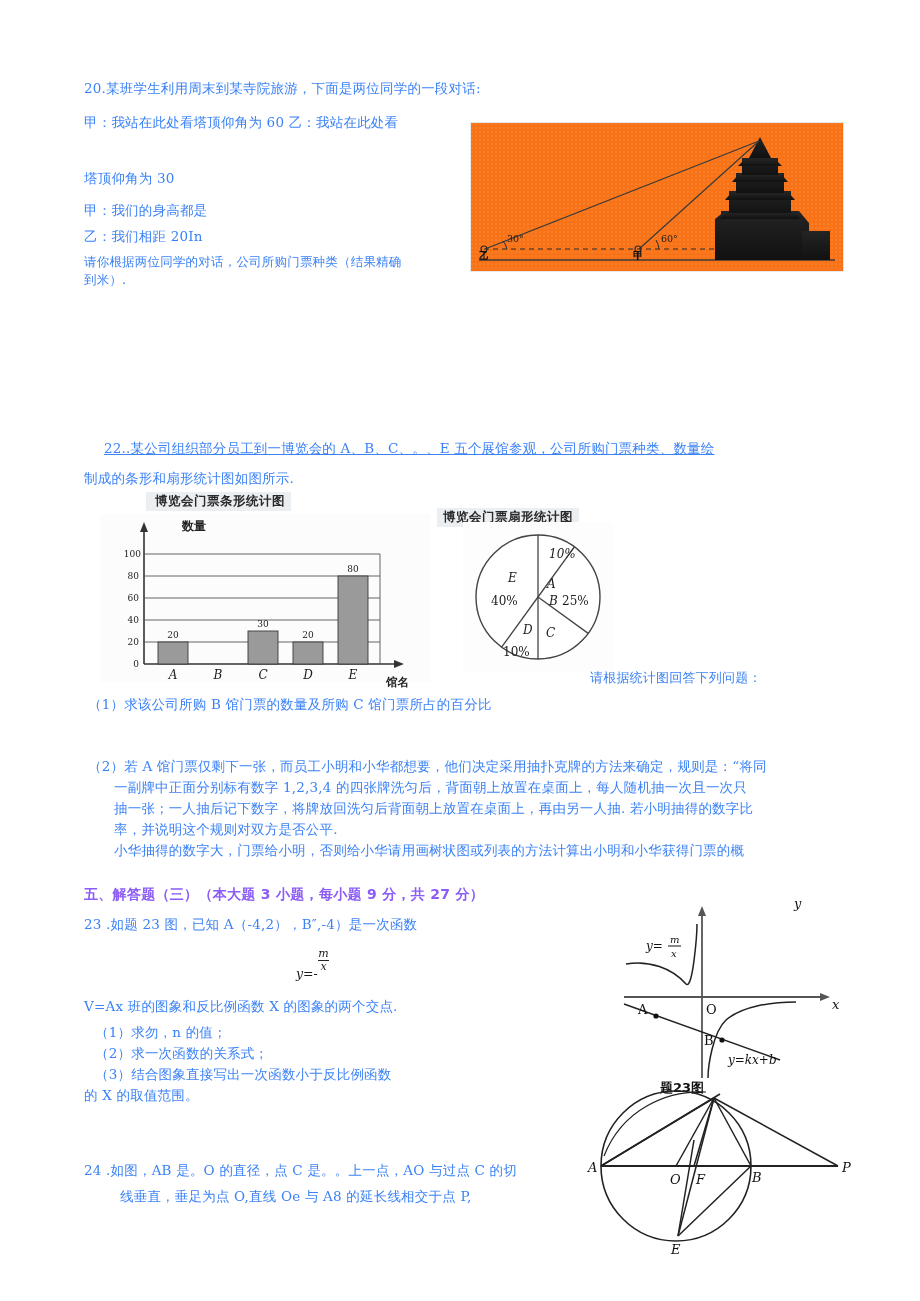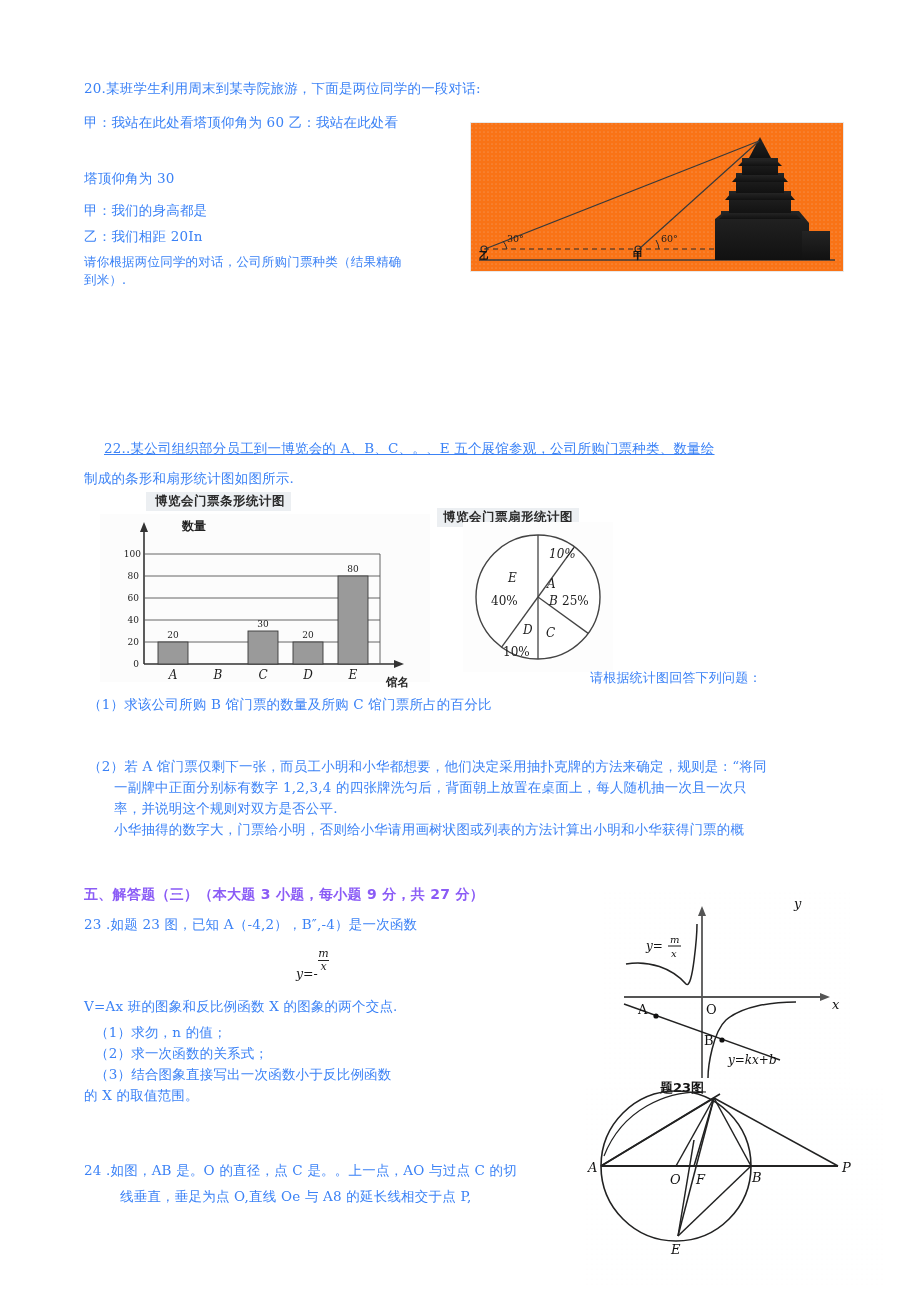--- a/index.html
+++ b/index.html
@@ -283,20 +283,21 @@
         </svg>
       </div>
     </div>
   </div>
 
   <div class="blk q-text" id="q22-ask">请根据统计图回答下列问题：</div>
   <div class="blk q-text" id="q22-1">（1）求该公司所购 B 馆门票的数量及所购 C 馆门票所占的百分比</div>
   <div class="blk q-text" id="q22-2">
     <span style="display:block;margin-top:40px;">（2）若 A 馆门票仅剩下一张，而员工小明和小华都想要，他们决定采用抽扑克牌的方法来确定，规则是：“将同</span>
     <span class="cont">一副牌中正面分别标有数字 1,2,3,4 的四张牌洗匀后，背面朝上放置在桌面上，每人随机抽一次且一次只</span>
+    <span class="cont">抽一张；一人抽后记下数字，将牌放回洗匀后背面朝上放置在桌面上，再由另一人抽. 若小明抽得的数字比</span>
     <span class="cont">率，并说明这个规则对双方是否公平.</span>
     <span class="cont">小华抽得的数字大，门票给小明，否则给小华请用画树状图或列表的方法计算出小明和小华获得门票的概</span>
   </div>
 
   <div class="blk" id="sec5">五、解答题（三）（本大题 3 小题，每小题 9 分，共 27 分）</div>
 
   <div class="blk q-text" id="q23-l1">23  .如题 23 图，已知 A（-4,2），B″,-4）是一次函数</div>
   <div class="blk" id="q23-frac">
     <span class="num italic">m</span>
     <span class="bar"></span>

